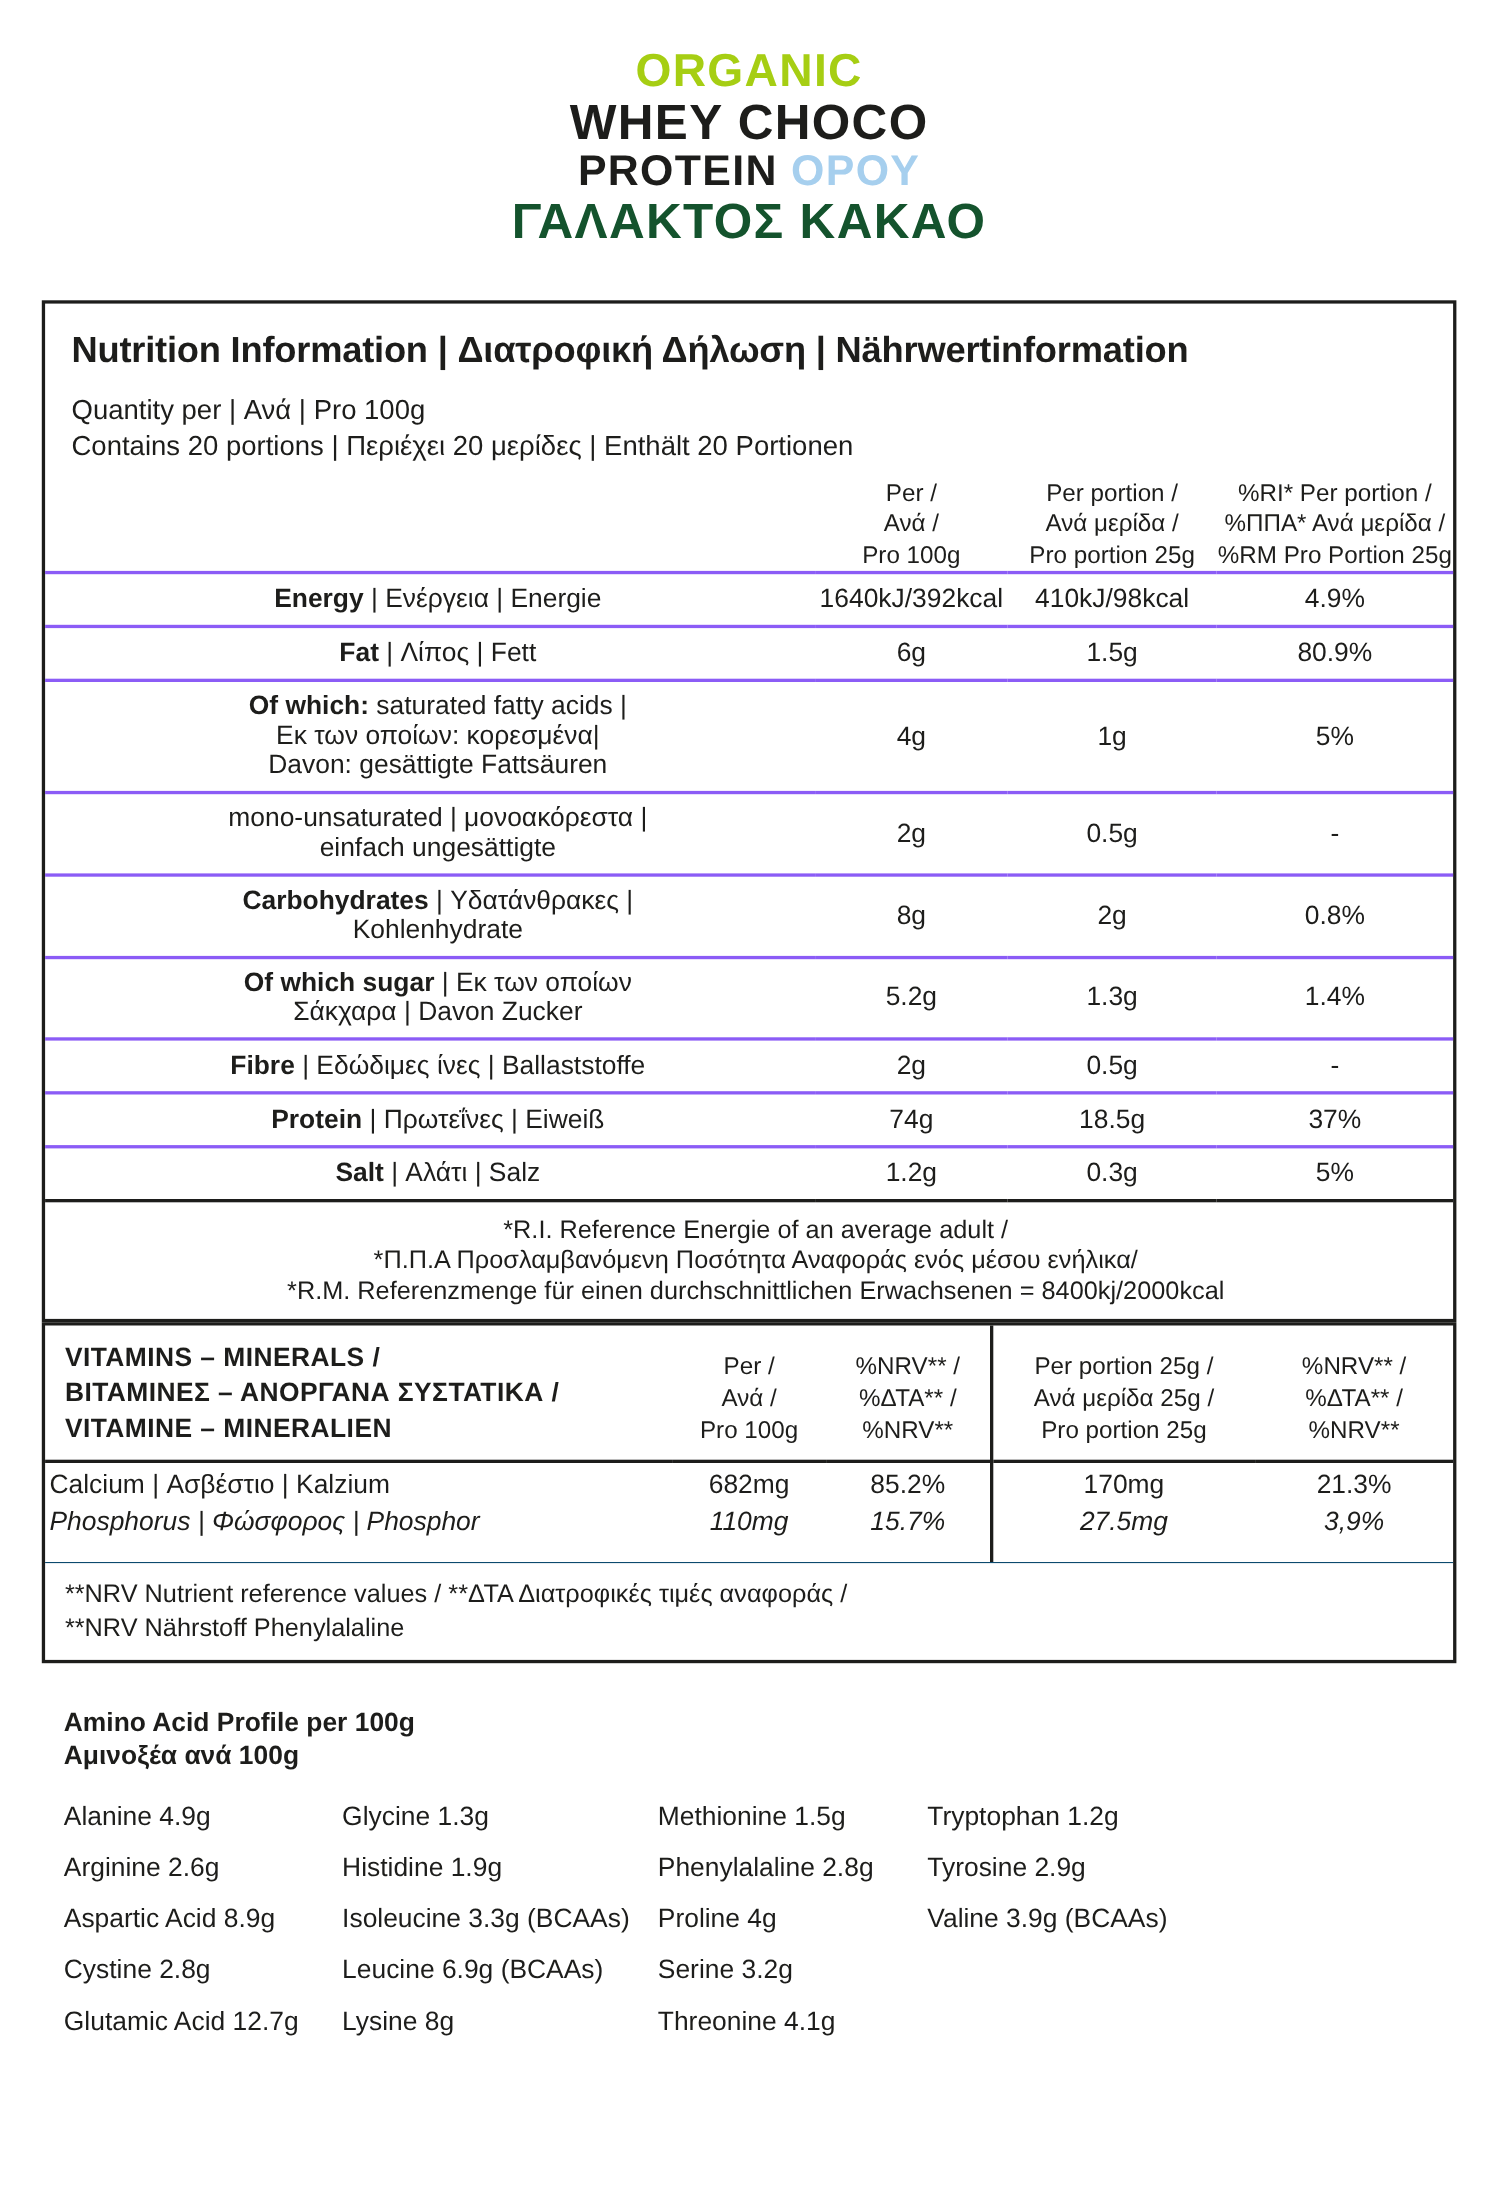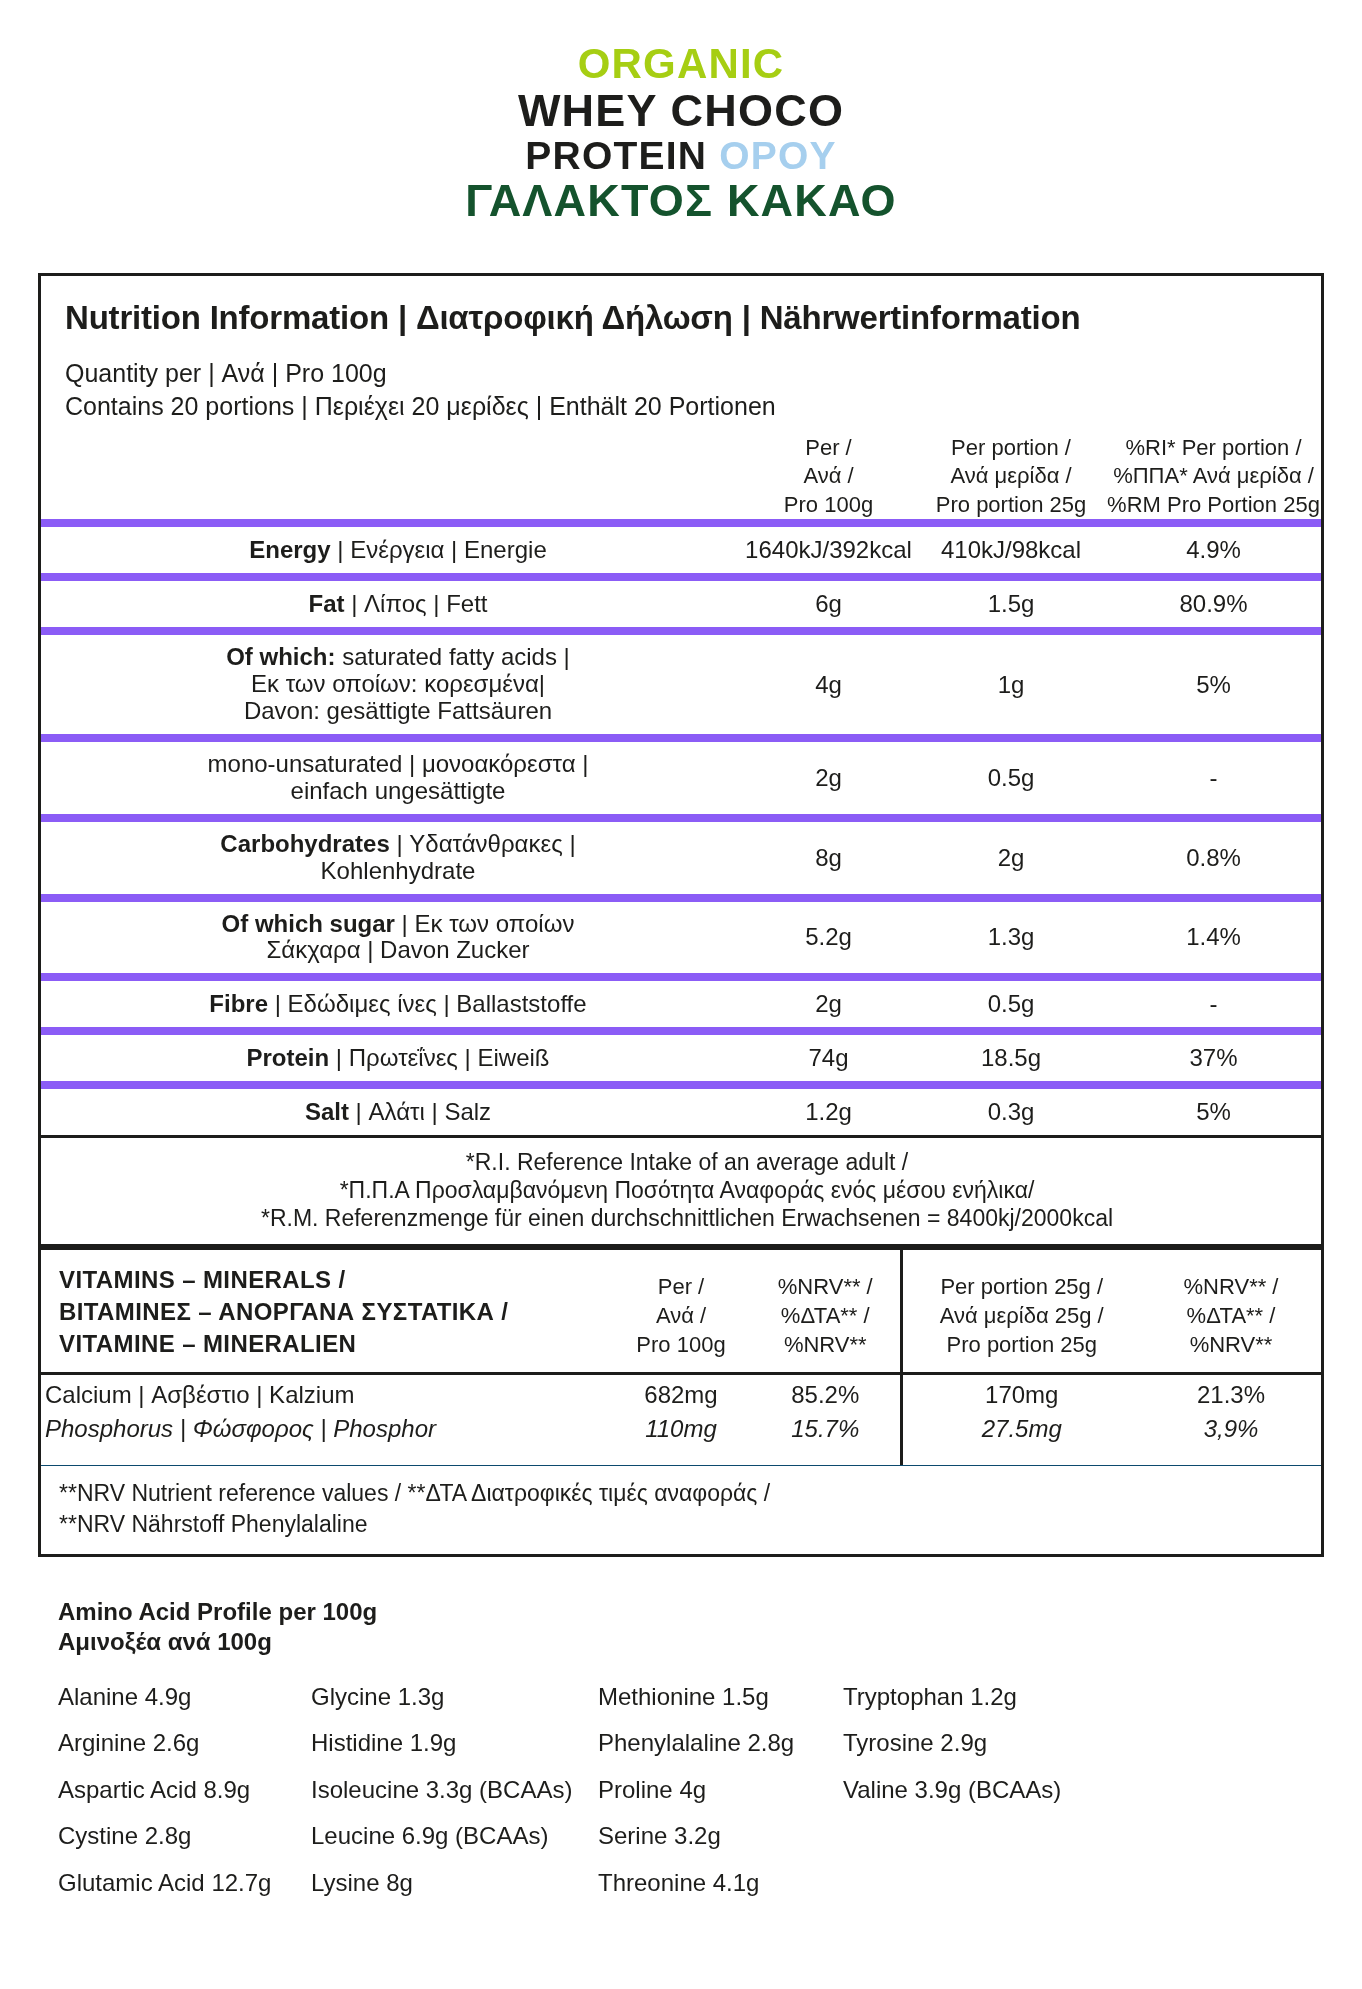--- a/index.html
+++ b/index.html
@@ -70,21 +70,21 @@
     font-weight: 400;
     text-align: center;
   }
   .colhead td {
     font-size: 22px;
     line-height: 1.3;
     padding: 8px 6px 12px 6px;
     vertical-align: bottom;
   }
   .nutr tbody tr.datarow {
-    border-top: 8px solid #8b5cf6;
+    border-top: 3px solid #8b5cf6;
   }
   .nutr tbody tr.datarow td {
     padding: 9px 4px 9px 4px;
   }
   td.label {
     text-align: left;
     padding-left: 18px !important;
     line-height: 1.12;
     font-size: 24px;
   }
@@ -286,21 +286,21 @@
 
       <tr class="datarow">
         <td class="label"><b>Salt</b><span> | Αλάτι | Salz</span></td>
         <td>1.2g</td>
         <td>0.3g</td>
         <td>5%</td>
       </tr>
 
       <tr class="footnote-row">
         <td colspan="4">
-          <div>*R.I. Reference Intake of an average adult /</div>
+          <div>*R.I. Reference Energie of an average adult /</div>
           <div>*Π.Π.Α Προσλαμβανόμενη Ποσότητα Αναφοράς ενός μέσου ενήλικα/</div>
           <div>*R.M. Referenzmenge für einen durchschnittlichen Erwachsenen = 8400kj/2000kcal</div>
         </td>
       </tr>
     </tbody>
   </table>
 </div>
 
 <div class="panel vit-panel">
   <table class="vit">

